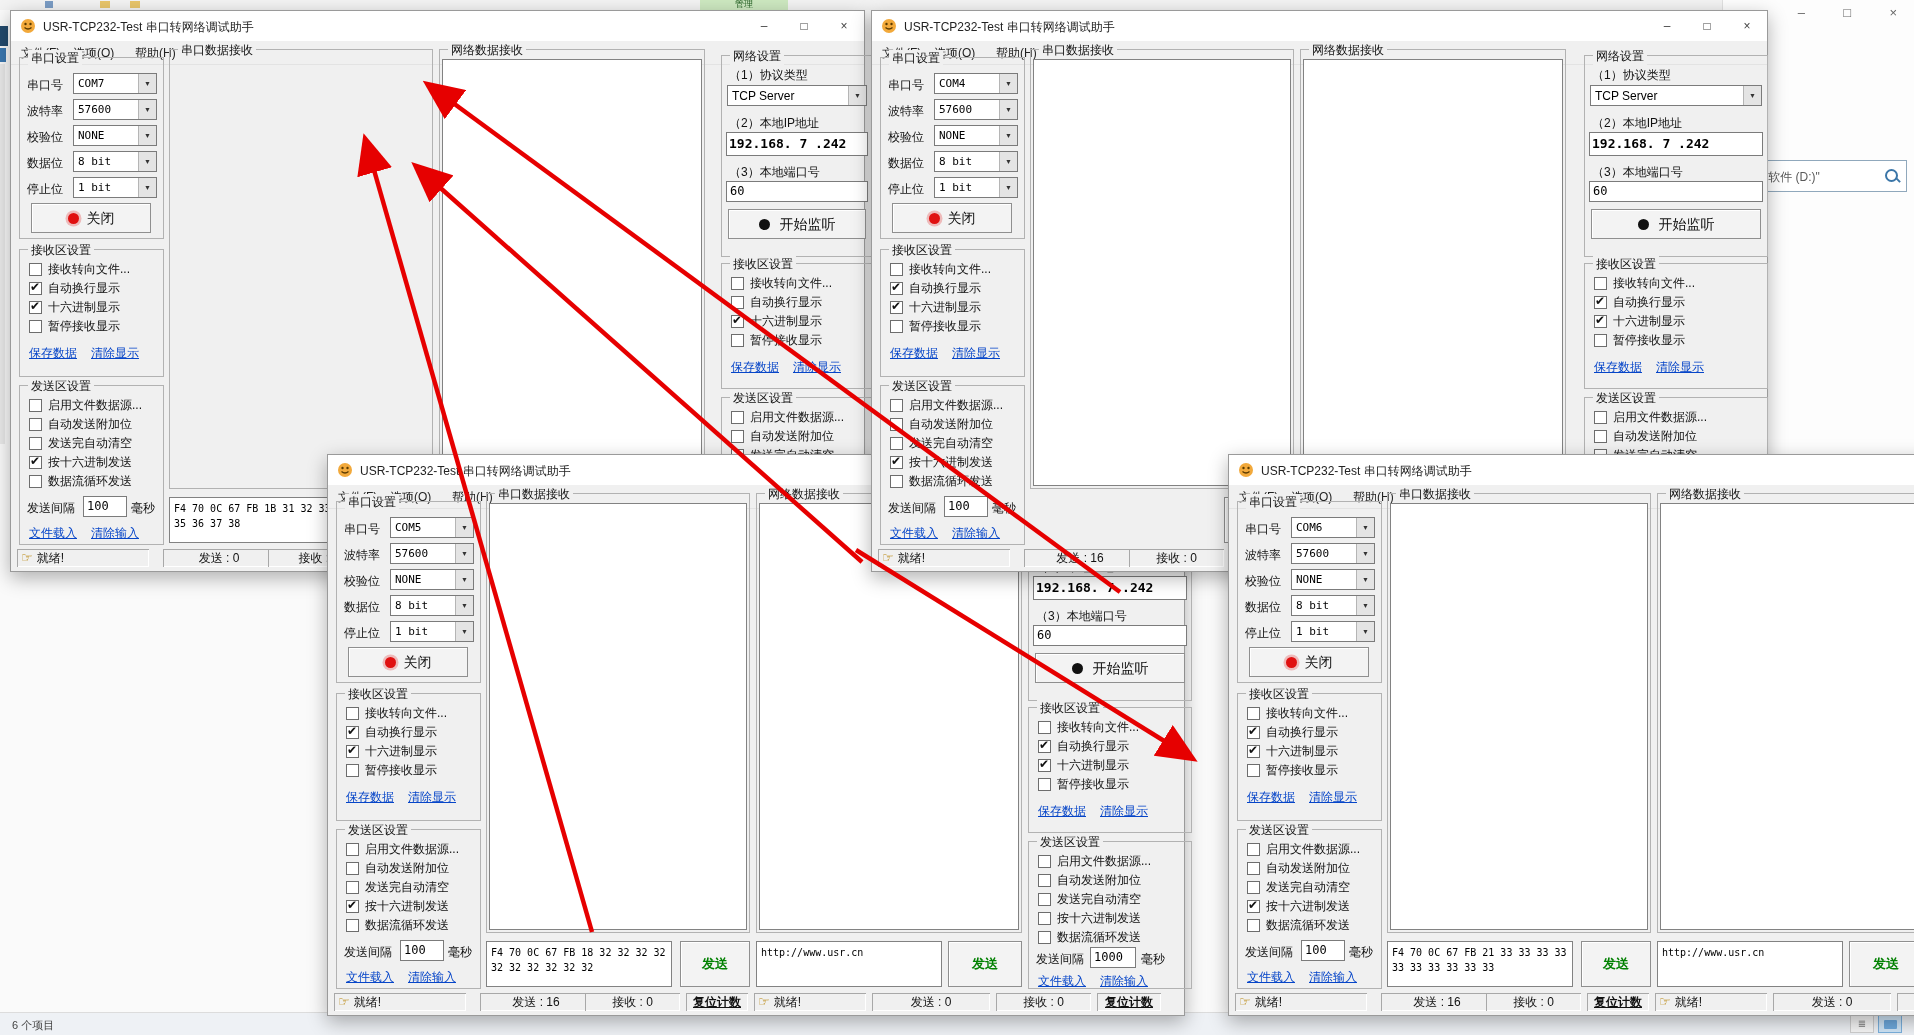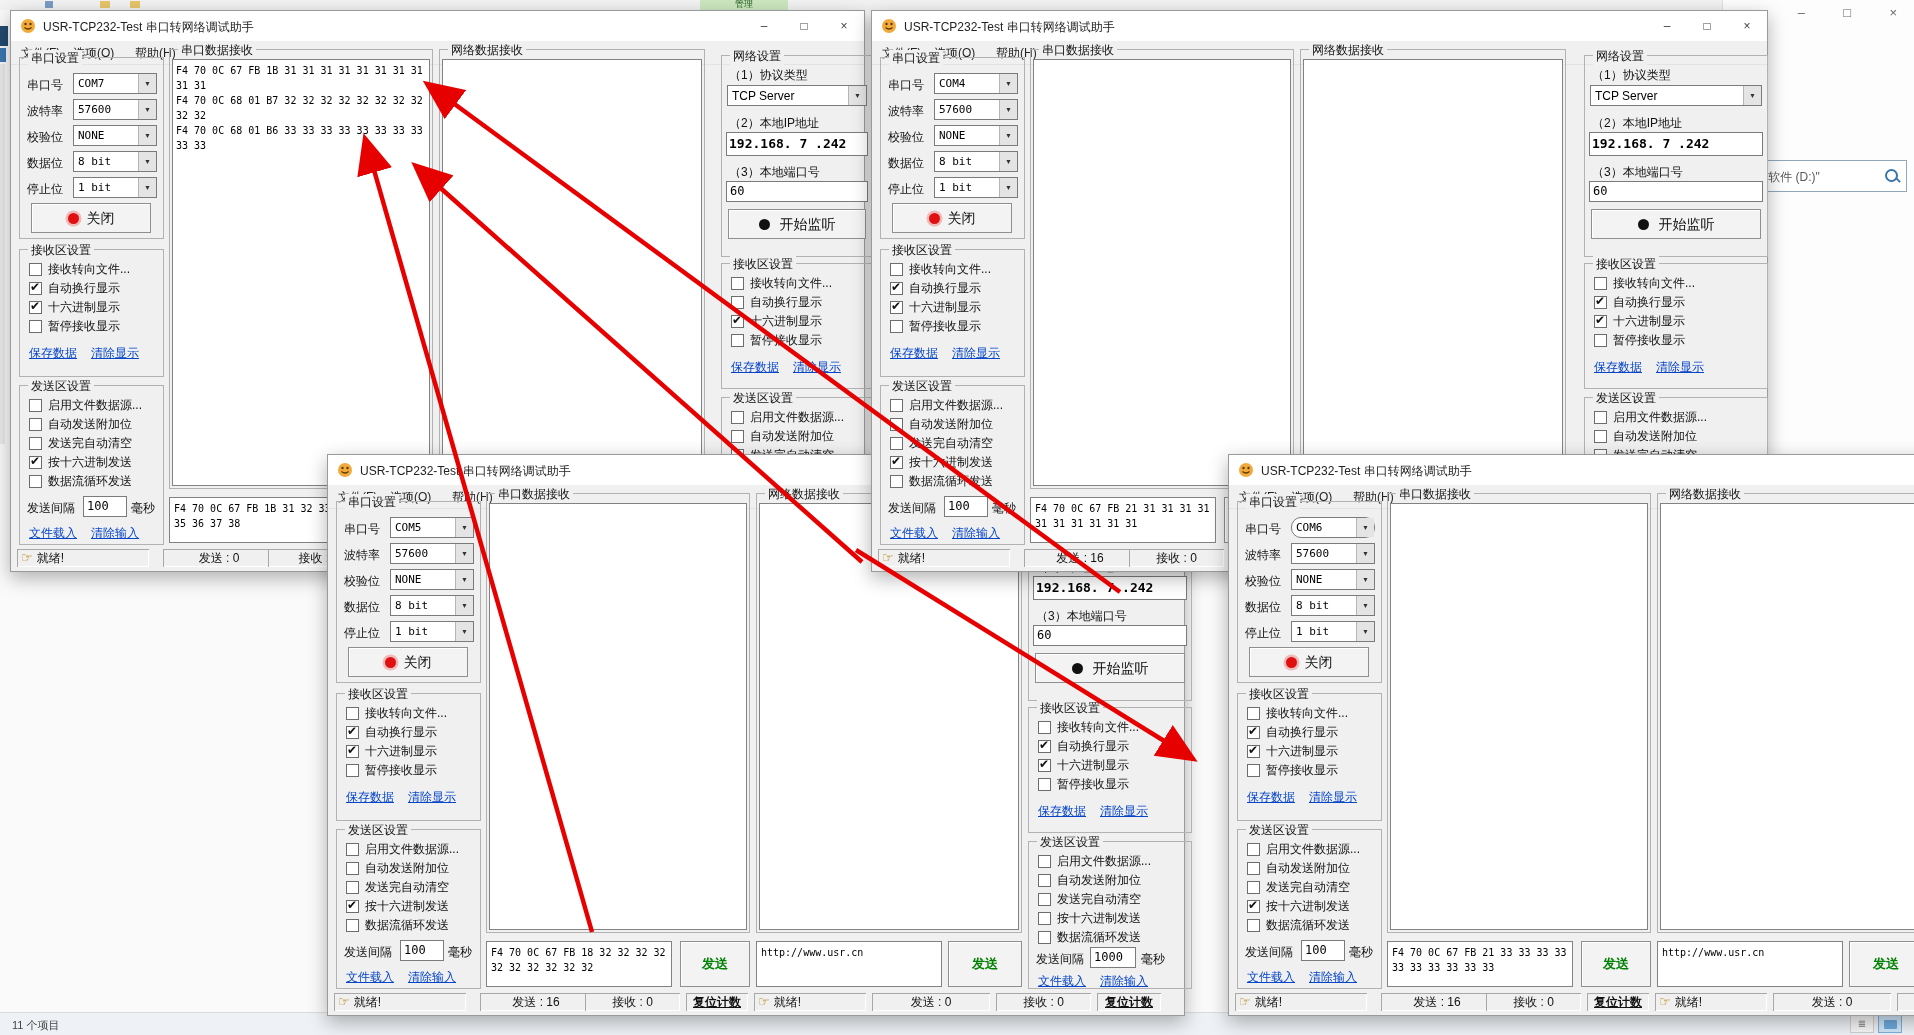--- a/index.html
+++ b/index.html
@@ -117,21 +117,21 @@
     <span class="bg-winbtn" style="right:110px;">–</span>
     <span class="bg-winbtn" style="right:64px;">□</span>
     <span class="bg-winbtn" style="right:18px;">×</span>
     <div id="bg-search">
       <span>搜索"软件 (D:)"</span>
       <span class="mag"></span>
     </div>
   </div>
 
   <div id="bg-bottombar" class="bg-piece">
-    <span id="bg-items">11 个项目</span>
+    <span id="bg-items">6 个项目</span>
     <div id="viewbtn-list" class="viewbtn">≣</div>
     <div id="viewbtn-thumb" class="viewbtn"></div>
   </div>
 
   <div class="usr-window" style="left: 10px; top: 10px; width: 855px; height: 562px; z-index: 1;">
 
     <div class="titlebar">
       <span class="app-icon">
         <svg width="16" height="16" viewBox="0 0 16 16">
           <circle cx="8" cy="8" r="7" fill="#f2a93b"></circle>
@@ -239,26 +239,20 @@
       <span class="fld-label" style="left:112px;top:489px;">毫秒</span>
       <div class="links-row" style="left:10px;top:514px;">
         <span class="lnk">文件载入</span>
         <span class="lnk">清除输入</span>
       </div>
     </div>
 
     <div class="gb" style="left:158px;top:38px;width:264px;height:440px;">
       <span class="gb-label">串口数据接收</span>
     </div>
-    <div class="recv-box" style="left:161px;top:48px;width:258px;height:427px;">F4 70 0C 67 FB 1B 31 31 31 31 31 31 31 31
-31 31
-F4 70 0C 68 01 B7 32 32 32 32 32 32 32 32
-32 32
-F4 70 0C 68 01 B6 33 33 33 33 33 33 33 33
-33 33</div>
 
     <div class="gb" style="left:428px;top:38px;width:266px;height:440px;">
       <span class="gb-label">网络数据接收</span>
     </div>
     <div class="recv-box" style="left:431px;top:48px;width:260px;height:427px;"></div>
 
     <div class="send-box" style="left:158px;top:486px;width:186px;height:46px;">F4 70 0C 67 FB 1B 31 32 33 34 35 36 37 38</div>
     <div class="send-btn" style="left:352px;top:486px;width:70px;height:46px;line-height:44px;">发送</div>
     <div class="send-box" style="left:428px;top:486px;width:186px;height:46px;">http://www.usr.cn</div>
     <div class="send-btn" style="left:620px;top:486px;width:74px;height:46px;line-height:44px;">发送</div>
@@ -477,21 +471,20 @@
     <div class="gb" style="left:158px;top:38px;width:264px;height:440px;">
       <span class="gb-label">串口数据接收</span>
     </div>
     <div class="recv-box" style="left:161px;top:48px;width:258px;height:427px;"></div>
 
     <div class="gb" style="left:428px;top:38px;width:266px;height:440px;">
       <span class="gb-label">网络数据接收</span>
     </div>
     <div class="recv-box" style="left:431px;top:48px;width:260px;height:427px;"></div>
 
-    <div class="send-box" style="left:158px;top:486px;width:186px;height:46px;">F4 70 0C 67 FB 21 31 31 31 31 31 31 31 31 31 31</div>
     <div class="send-btn" style="left:352px;top:486px;width:70px;height:46px;line-height:44px;">发送</div>
     <div class="send-box" style="left:428px;top:486px;width:186px;height:46px;">http://www.usr.cn</div>
     <div class="send-btn" style="left:620px;top:486px;width:74px;height:46px;line-height:44px;">发送</div>
 
     <div class="col col-right" style="left: 712px; width: 172px;">
       <div class="gb" style="left:0;top:44px;width:100%;height:202px;">
         <span class="gb-label">网络设置</span>
       </div>
       <span class="fld-label" style="left:8px;top:56px;">（1）协议类型</span>
       <div class="dd" style="left:6px;top:74px;right:6px;">
@@ -831,21 +824,21 @@
       <span class="menu-item">文件(F)</span>
       <span class="menu-item">选项(O)</span>
       <span class="menu-item">帮助(H)</span>
     </div>
 
     <div class="col" style="left:8px;width:145px;">
       <div class="gb" style="left:0;top:46px;width:145px;height:182px;">
         <span class="gb-label">串口设置</span>
       </div>
       <span class="fld-label" style="left:8px;top:66px;">串口号</span>
-      <div class="dd" style="left:54px;top:62px;width:84px;border-radius:10px;">
+      <div class="dd" style="left:54px;top:62px;width:84px;">
         <span class="v">COM6</span>
           <span class="b">▼</span>
       </div>
       <span class="fld-label" style="left:8px;top:92px;">波特率</span>
       <div class="dd" style="left:54px;top:88px;width:84px;">
         <span class="v">57600</span>
           <span class="b">▼</span>
       </div>
       <span class="fld-label" style="left:8px;top:118px;">校验位</span>
       <div class="dd" style="left:54px;top:114px;width:84px;">

